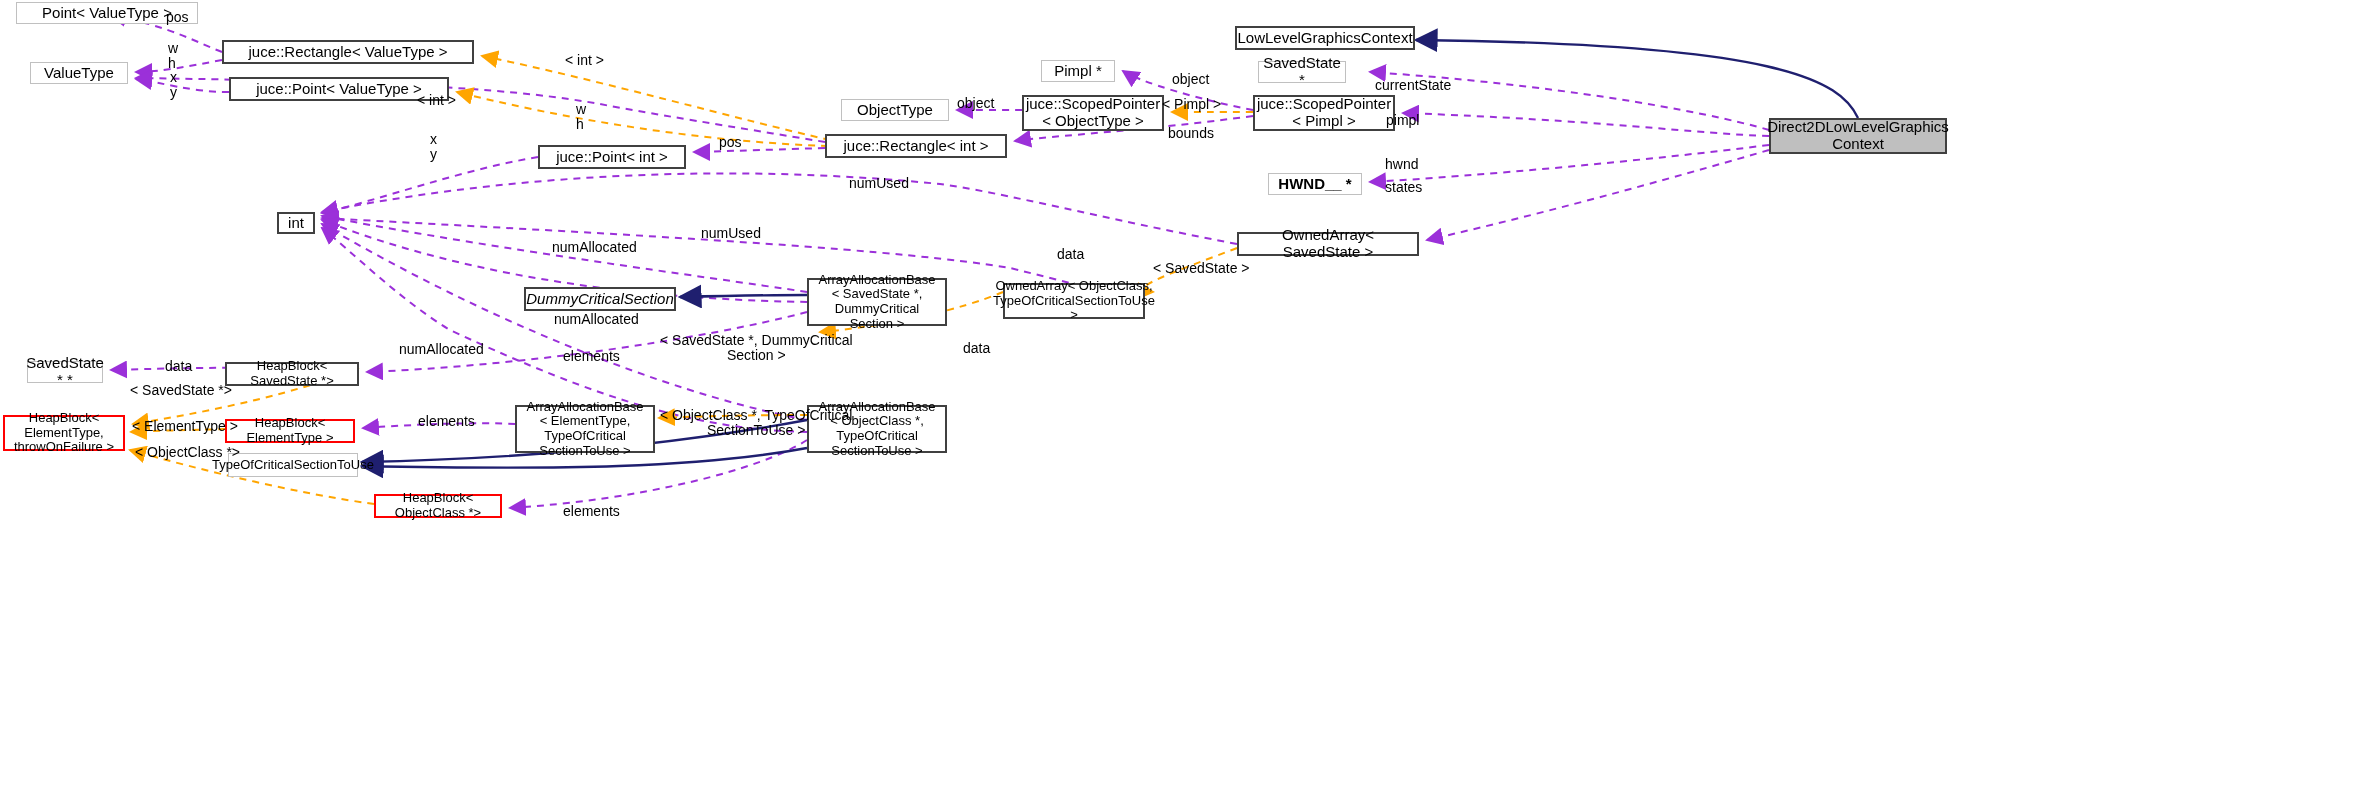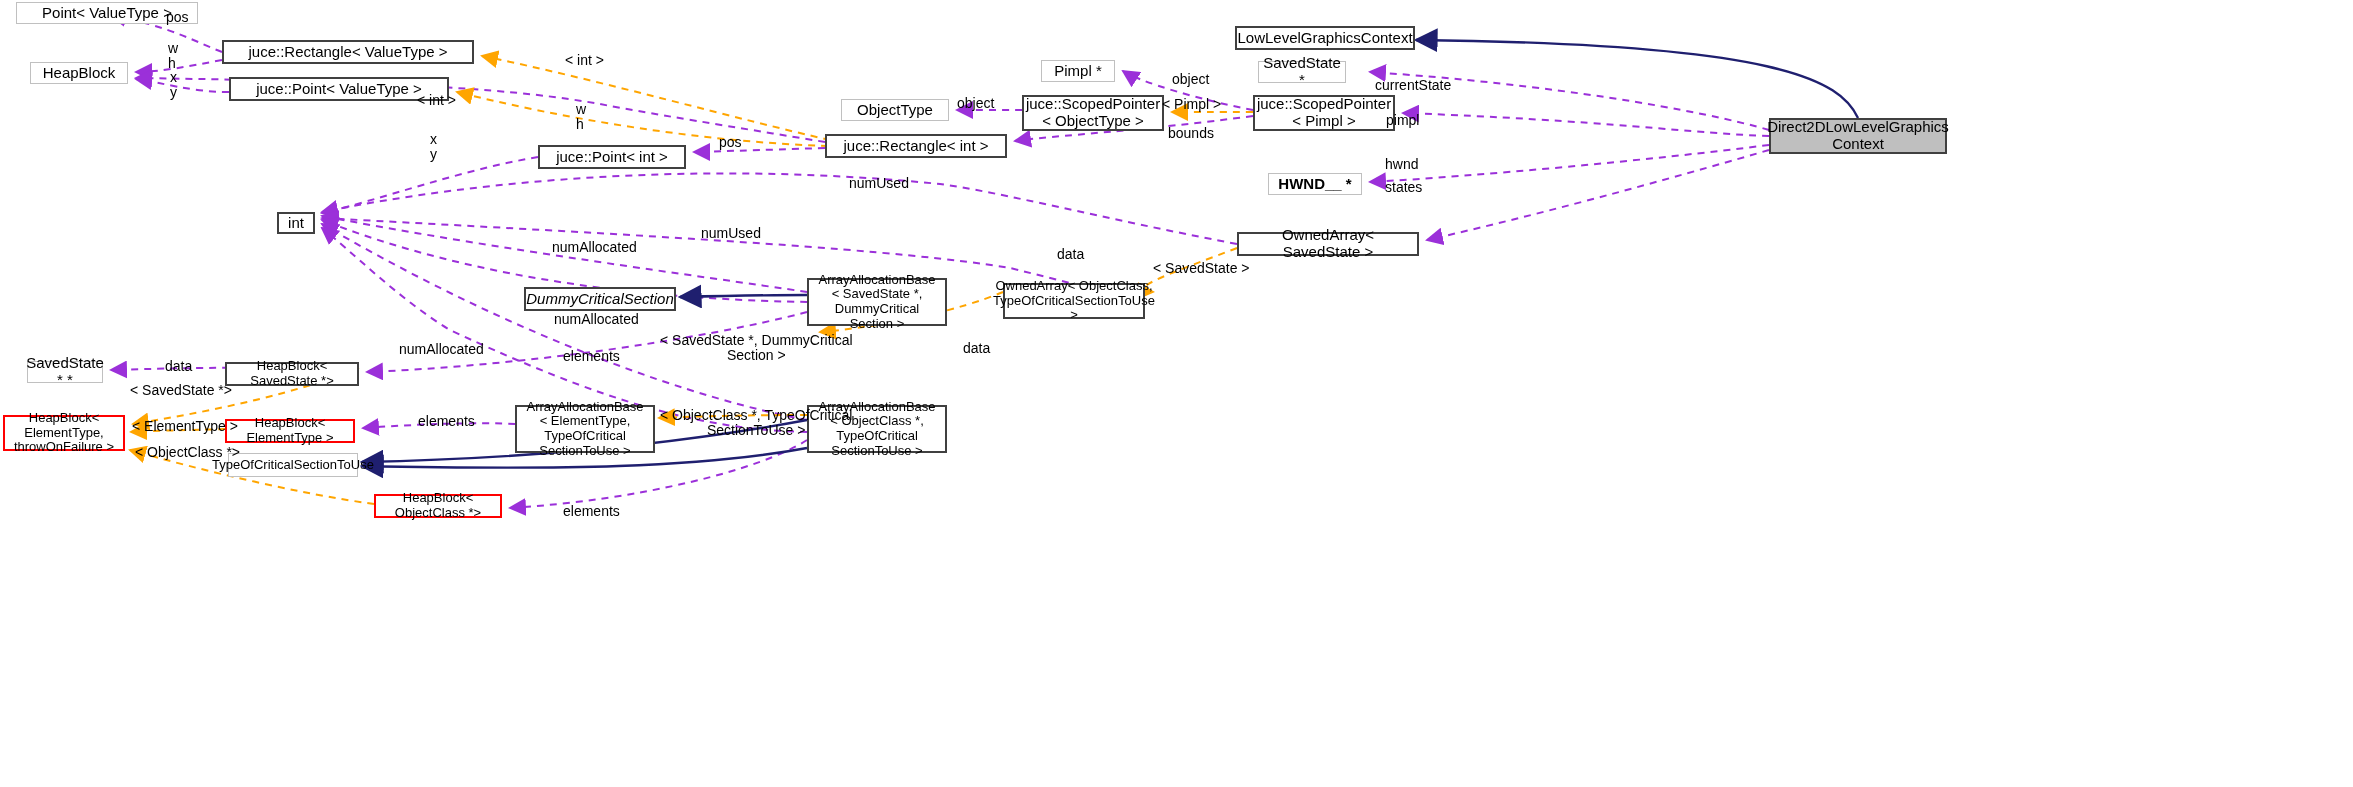--- a/index.html
+++ b/index.html
@@ -75,21 +75,21 @@
     <g fill="none" stroke="#1f1f6f" stroke-width="2.4" marker-end="url(#ahI)">
       <path d="M1858,118 C1840,80 1780,44 1416,40"></path>
       <path d="M807,295 C760,295 720,296 680,297"></path>
       <path d="M807,420 C700,440 560,458 362,462"></path>
       <path d="M807,448 C700,468 560,470 362,466"></path>
     </g>
   </svg>
 
   <div class="node light" style="left:16px;top:2px;width:182px;height:22px;">Point&lt; ValueType &gt;</div>
   <div class="node solid" style="left:222px;top:40px;width:252px;height:24px;">juce::Rectangle&lt; ValueType &gt;</div>
-  <div class="node light" style="left:30px;top:62px;width:98px;height:22px;">HeapBlock</div>
+  <div class="node light" style="left:30px;top:62px;width:98px;height:22px;">ValueType</div>
   <div class="node solid" style="left:229px;top:77px;width:220px;height:24px;">juce::Point&lt; ValueType &gt;</div>
   <div class="node light" style="left:841px;top:99px;width:108px;height:22px;">ObjectType</div>
   <div class="node light" style="left:1041px;top:60px;width:74px;height:22px;">Pimpl *</div>
   <div class="node solid" style="left:1022px;top:95px;width:142px;height:36px;">juce::ScopedPointer
 &lt; ObjectType &gt;</div>
   <div class="node light" style="left:1258px;top:61px;width:88px;height:22px;">SavedState *</div>
   <div class="node solid" style="left:1253px;top:95px;width:142px;height:36px;">juce::ScopedPointer
 &lt; Pimpl &gt;</div>
   <div class="node solid" style="left:1235px;top:26px;width:180px;height:24px;">LowLevelGraphicsContext</div>
   <div class="node focus" style="left:1769px;top:118px;width:178px;height:36px;">Direct2DLowLevelGraphics

